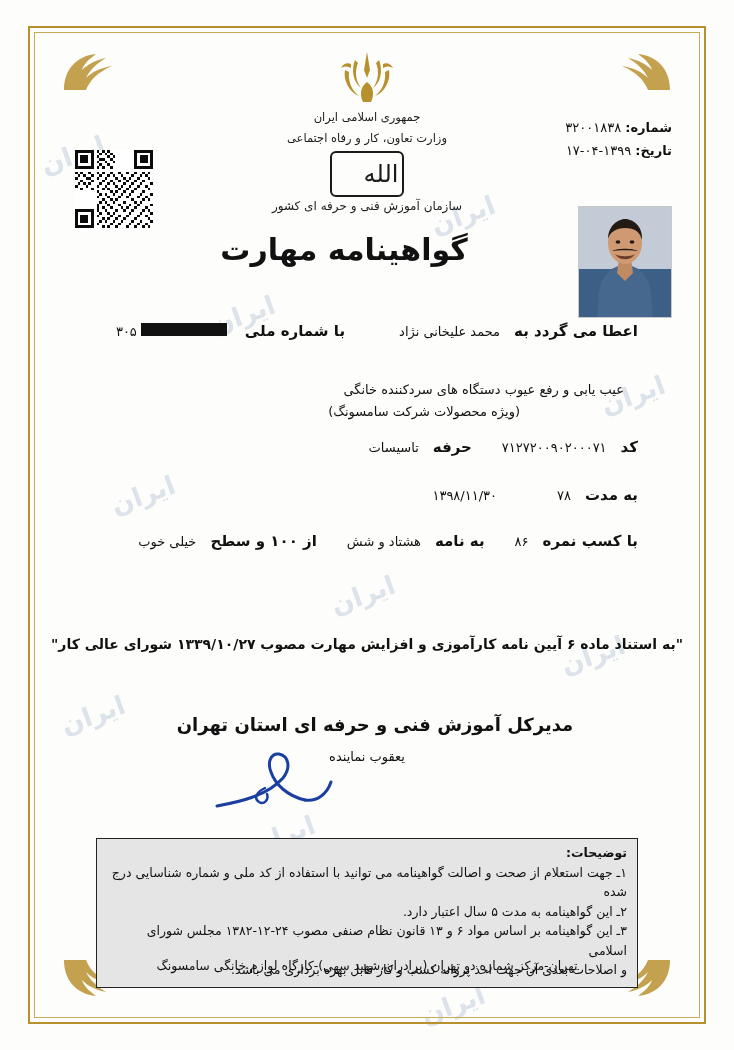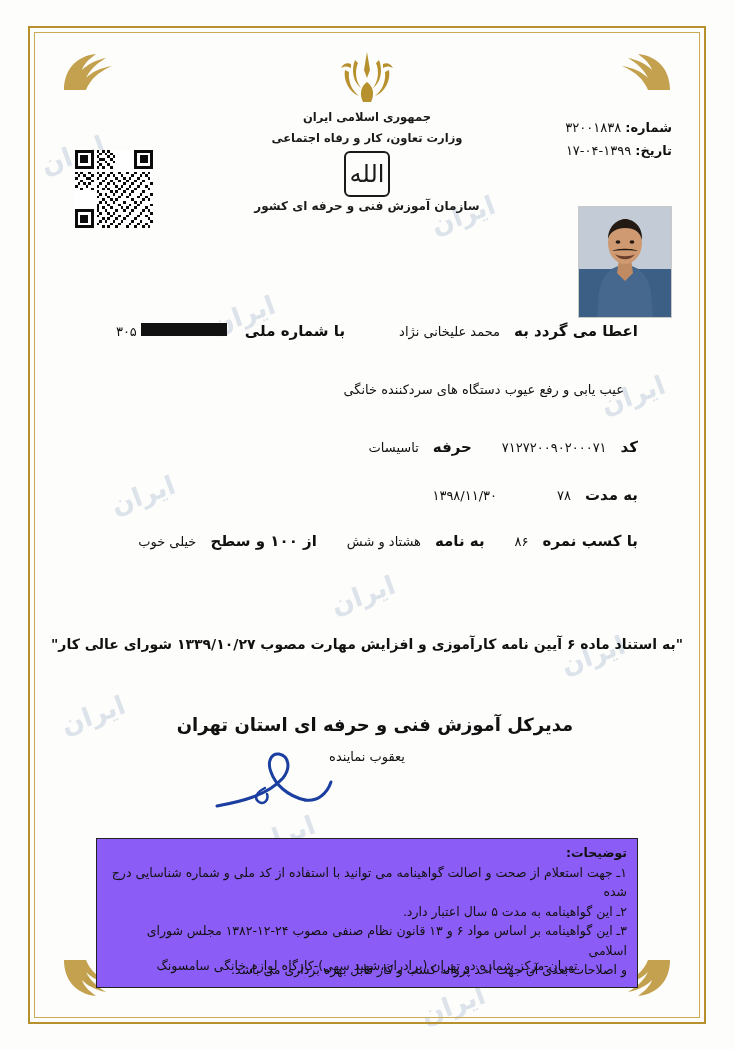--- a/index.html
+++ b/index.html
@@ -72,41 +72,41 @@
   }
   .emblem svg { width: 100%; height: 100%; }
 
   .head-line {
     position: absolute;
     width: 100%;
     text-align: center;
     font-size: 11.5px;
     color: #1b1b1b;
     letter-spacing: .2px;
-    font-weight: bold;
   }
   .head-line.l1 { top: 110px; }
   .head-line.l2 { top: 131px; }
   .head-line.l3 { top: 199px; font-size: 12px; }
 
   .org-logo {
     position: absolute;
     left: 50%;
     transform: translateX(-50%);
     top: 151px;
     width: 42px;
     height: 42px;
     border: 2px solid #1a1a1a;
     border-radius: 6px;
     display: flex;
     align-items: center;
     justify-content: center;
     font-size: 24px;
     color: #1a1a1a;
     line-height: 1;
+    padding-left: 28px;
   }
 
   
   .meta-block {
     position: absolute;
     right: 62px;
     top: 120px;
     text-align: right;
     direction: rtl;
   }
@@ -241,21 +241,21 @@
   .notes-box {
     position: absolute;
     left: 96px;
     right: 96px;
     top: 838px;
     border: 1px solid #222;
     padding: 6px 10px 8px 10px;
     box-sizing: border-box;
     direction: rtl;
     text-align: right;
-    background: #8b5cf6;
+    background: #e5e5e5;
   }
   .notes-title {
     font-weight: bold;
     font-size: 12.5px;
     margin-bottom: 3px;
     color: #111;
   }
   .note-item {
     font-size: 12.5px;
     line-height: 1.55;
@@ -548,35 +548,39 @@
       <path d="M40 52 L52 52 L54 66 L46 74 L38 66 Z" fill="#c08b63"></path>
       <ellipse cx="46" cy="36" rx="17" ry="21" fill="#cf9a71"></ellipse>
       <path d="M29 32 C29 18 40 12 46 12 C53 12 64 18 63 33 C61 25 56 21 46 21 C37 21 31 25 29 32 Z" fill="#241a14"></path>
       <ellipse cx="39" cy="35" rx="2.4" ry="1.7" fill="#241a14"></ellipse>
       <ellipse cx="53" cy="35" rx="2.4" ry="1.7" fill="#241a14"></ellipse>
       <path d="M36 47 C40 50 52 50 56 47 C52 54 40 54 36 47 Z" fill="#6b3d2b"></path>
       <path d="M33 44 C38 41 54 41 59 44 C54 43 38 43 33 44 Z" fill="#241a14"></path>
     </svg>
   </div>
 
+  <div class="main-title">گواهینامه مهارت</div>
 
   <div class="row r-name" style="justify-content:flex-start;">
     <span class="lbl">اعطا می گردد به</span>
     <span class="gap-s"></span>
     <span class="val">محمد علیخانی نژاد</span>
     <span class="gap-l"></span>
     <span class="lbl">با شماره ملی</span>
     <span class="gap-s"></span>
     <span class="redact"></span>
     <span class="val">۳۰۵</span>
   </div>
 
   <div class="row r-std" style="justify-content:flex-start;">
     <span class="gap-s"></span>
     <span class="val">عیب یابی و رفع عیوب دستگاه های سردکننده خانگی</span>
+  </div>
+  <div class="row r-std2" style="justify-content:flex-start; padding-right:118px;">
+    <span class="val">(ویژه محصولات شرکت سامسونگ)</span>
   </div>
 
   <div class="row r-code" style="justify-content:flex-start;">
     <span class="lbl">کد</span>
     <span class="gap-s"></span>
     <span class="val">۷۱۲۷۲۰۰۹۰۲۰۰۰۷۱</span>
     <span class="gap-m"></span>
     <span class="lbl">حرفه</span>
     <span class="gap-s"></span>
     <span class="val">تاسیسات</span>

